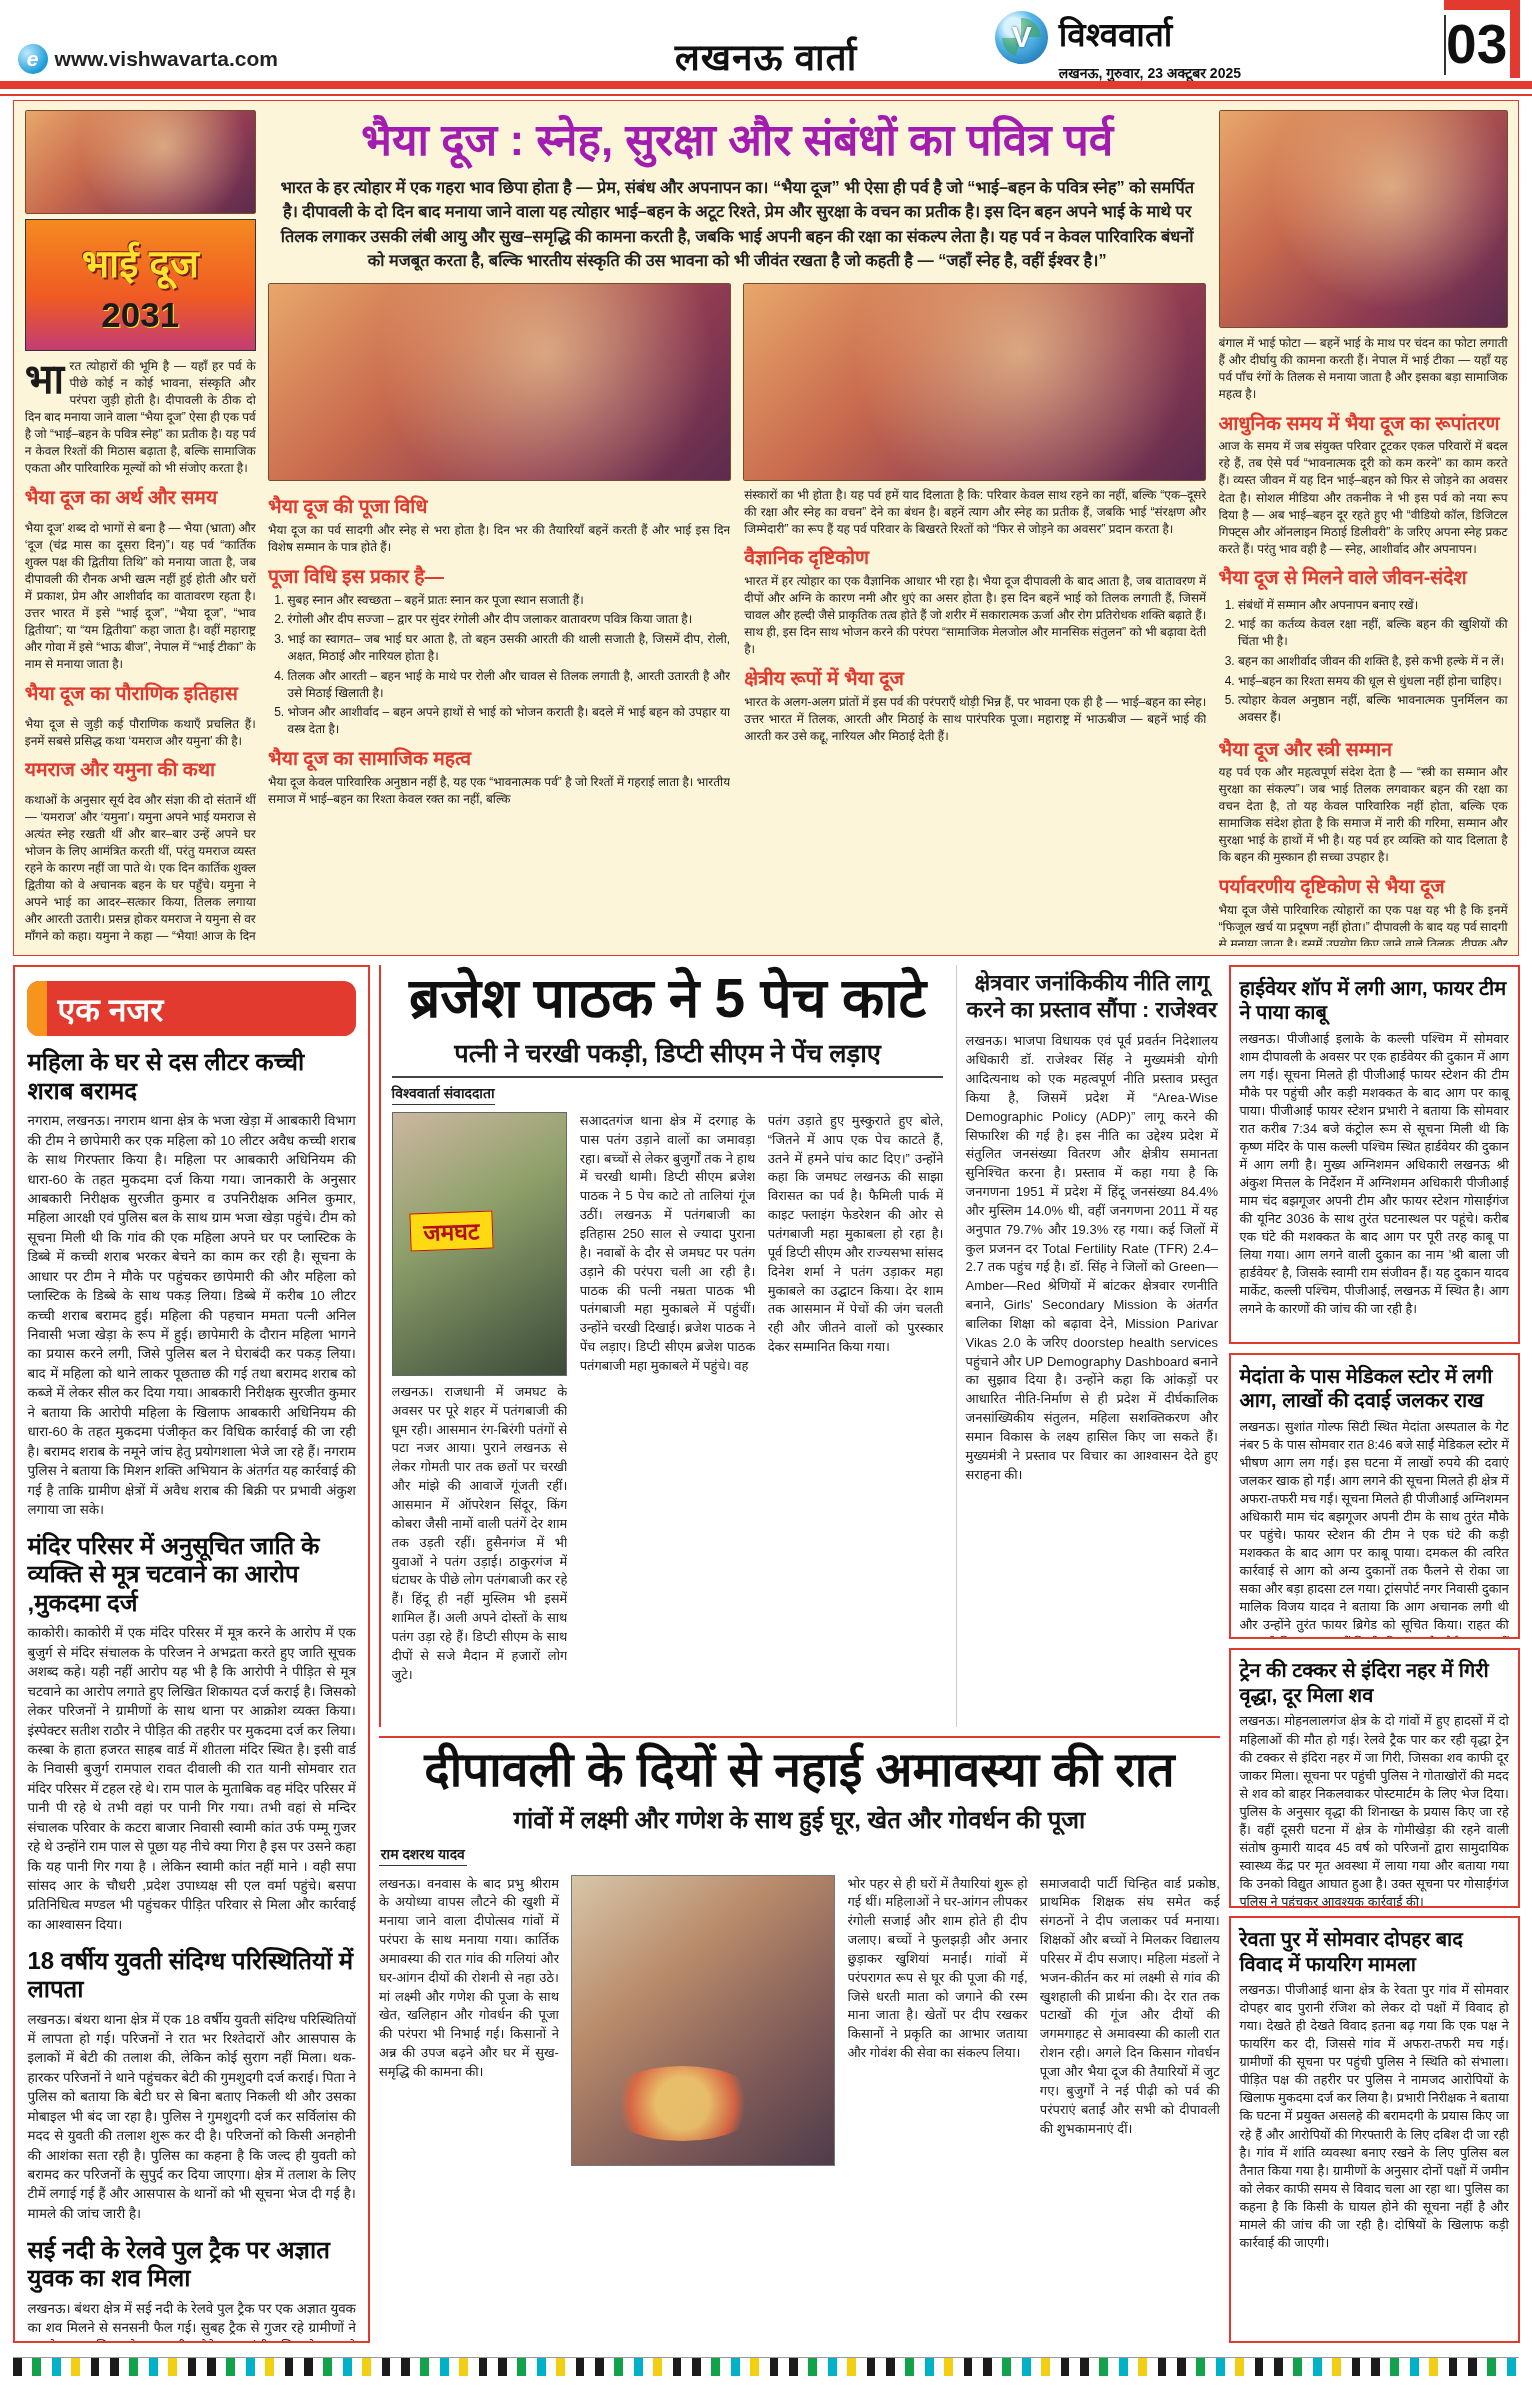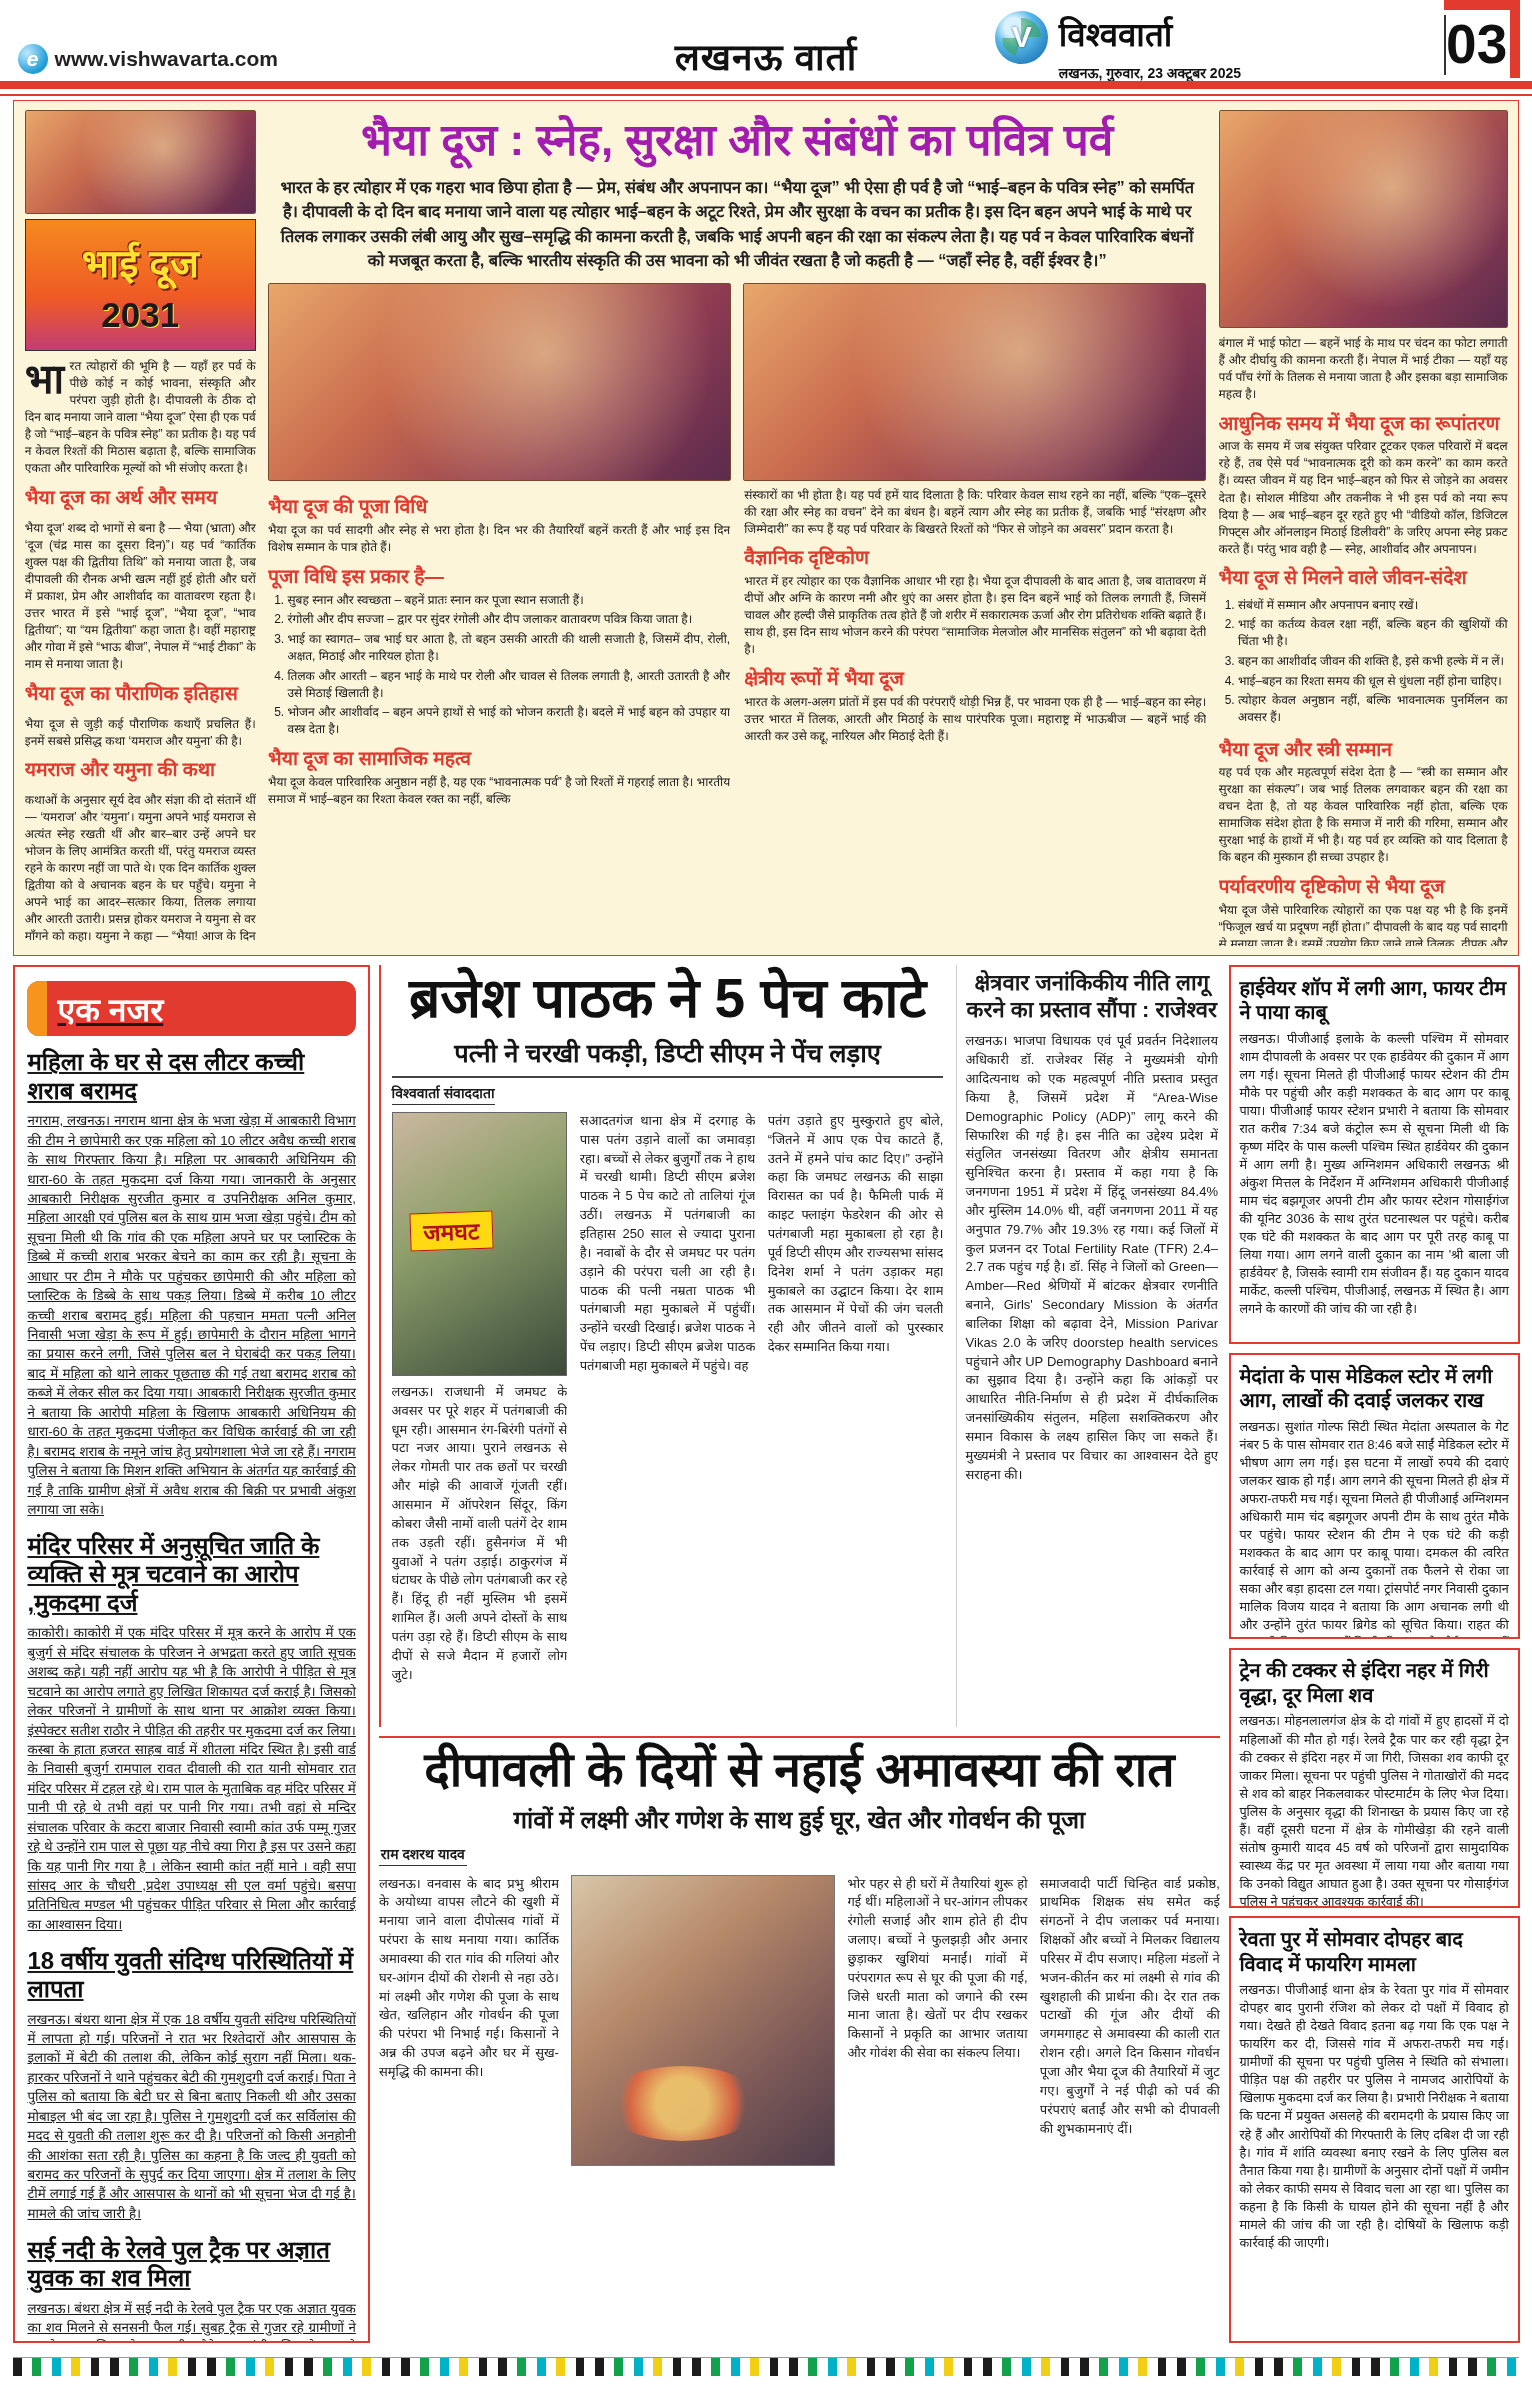--- a/index.html
+++ b/index.html
@@ -48,21 +48,21 @@
   ol.num-list { margin:3.5px 0 0 19.4px; }
   ol.num-list li { font-size:12px; line-height:1.42; text-align:justify; margin-bottom:2.6px; }
   .f-right { display:flex; flex-direction:column; overflow:hidden; }
   .f-right .photo { flex:none; height:218px; margin-bottom:7px; }
 
   
   .middle { position:absolute; left:13.2px; top:965px; width:1506px; height:1377px; display:grid; grid-template-columns:357px 568px 264px 291px; grid-template-rows:762px 607px; gap:8.8px;
             grid-template-areas:"ek pa ra ri" "ek am am ri"; }
 
   
-  .eknazar { grid-area:ek; border:2.6px solid #e23a2e; padding:14px 12.3px; overflow:hidden;text-decoration:underline; }
+  .eknazar { grid-area:ek; border:2.6px solid #e23a2e; padding:14px 12.3px; overflow:hidden; }
   .ek-banner { position:relative; height:55px; background:#e23a2e; border-radius:12.3px; display:flex; align-items:center; padding-left:30px; margin-bottom:12.3px; overflow:hidden; }
   .ek-banner::before { content:""; position:absolute; left:0; top:0; bottom:0; width:19.4px; background:#f7941d; }
   .ek-banner span { color:#fff; font-size:32px; font-weight:bold; }
   .ek-title { font-size:24px; font-weight:bold; line-height:1.2; margin:12.3px 0 5.3px; color:#0f0f0f; }
   .ek-body { font-size:13.4px; line-height:1.45; text-align:justify; }
 
   
   .pathak { grid-area:pa; border-left:2.6px solid #e23a2e; padding:5.3px 3.5px 0 10.6px; overflow:hidden; }
   .pa-headline { font-size:55px; font-weight:bold; text-align:center; color:#101010; line-height:1.05; }
   .pa-subhead { font-size:25.5px; font-weight:bold; text-align:center; margin-top:7px; color:#141414; }

